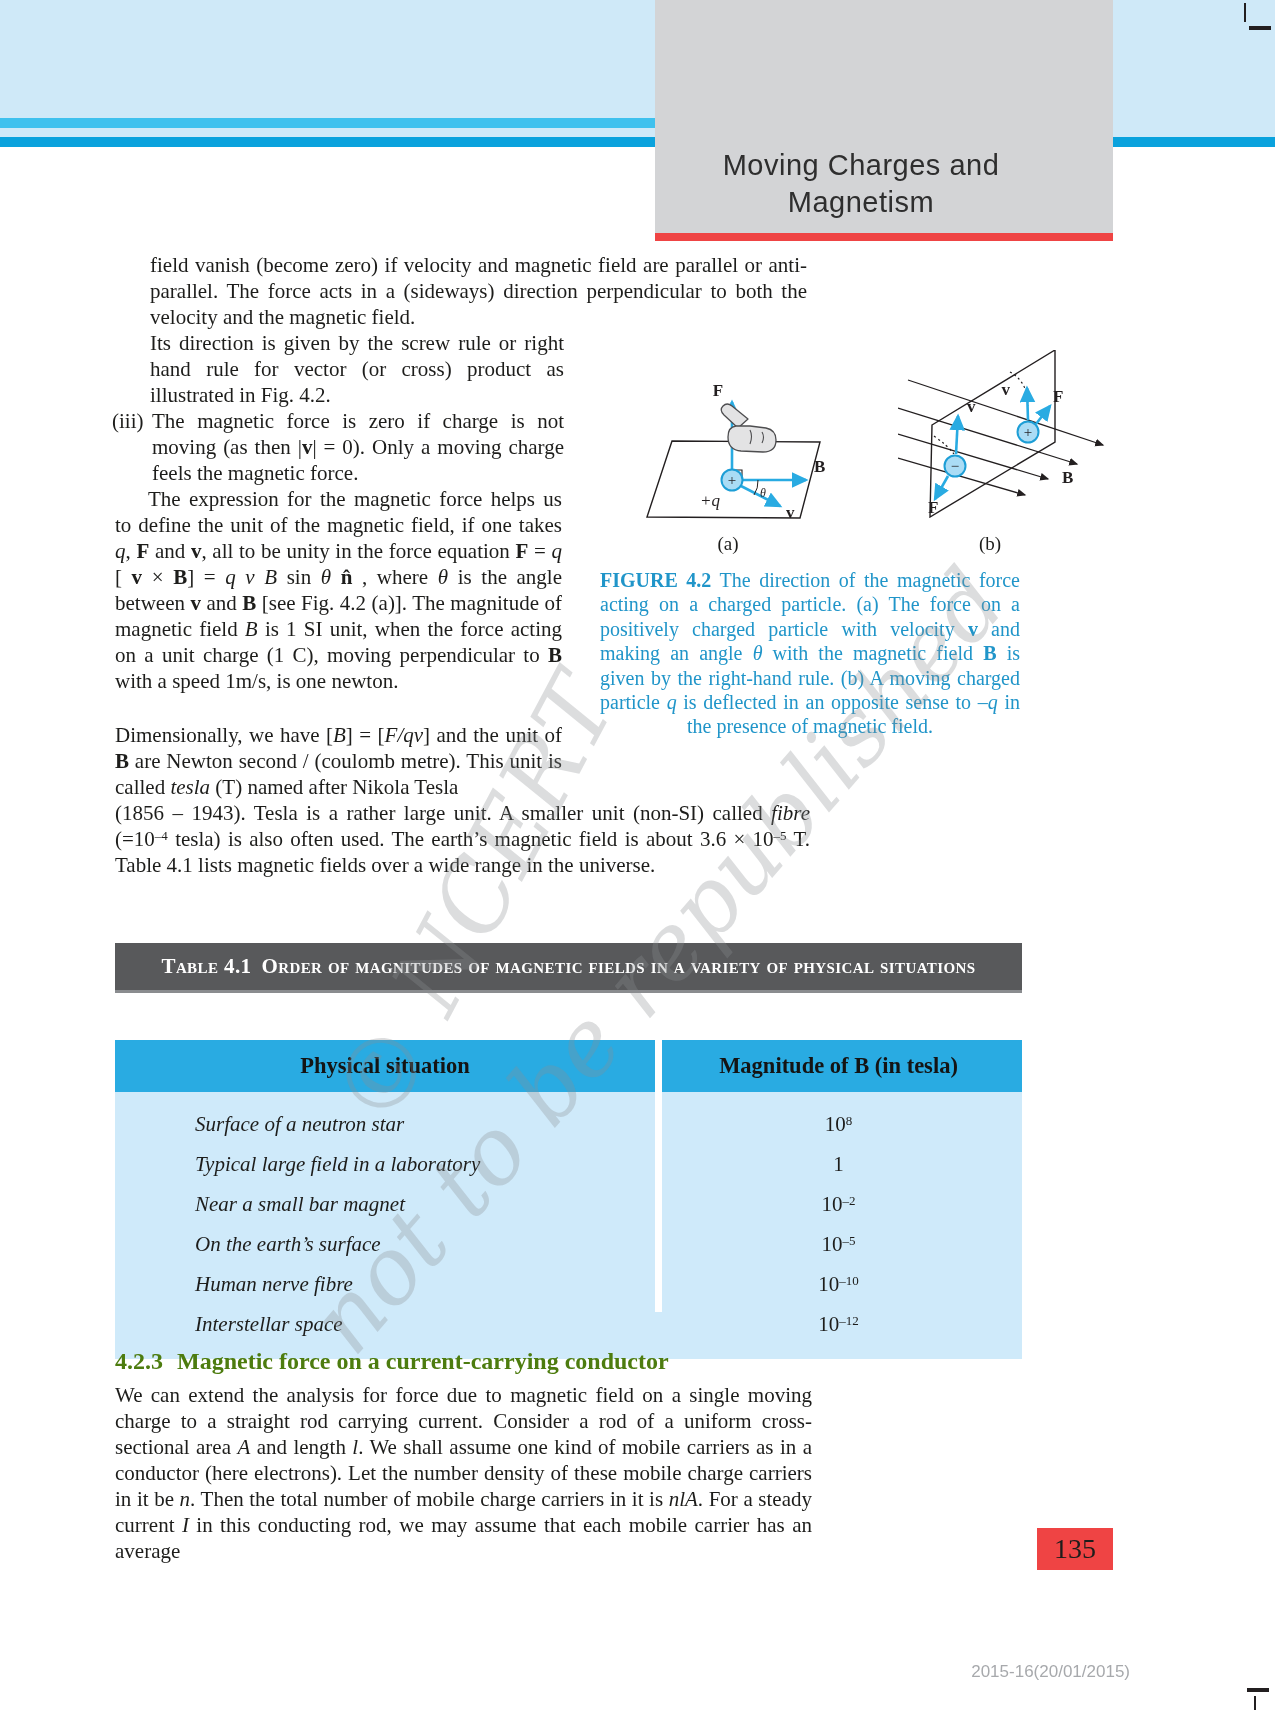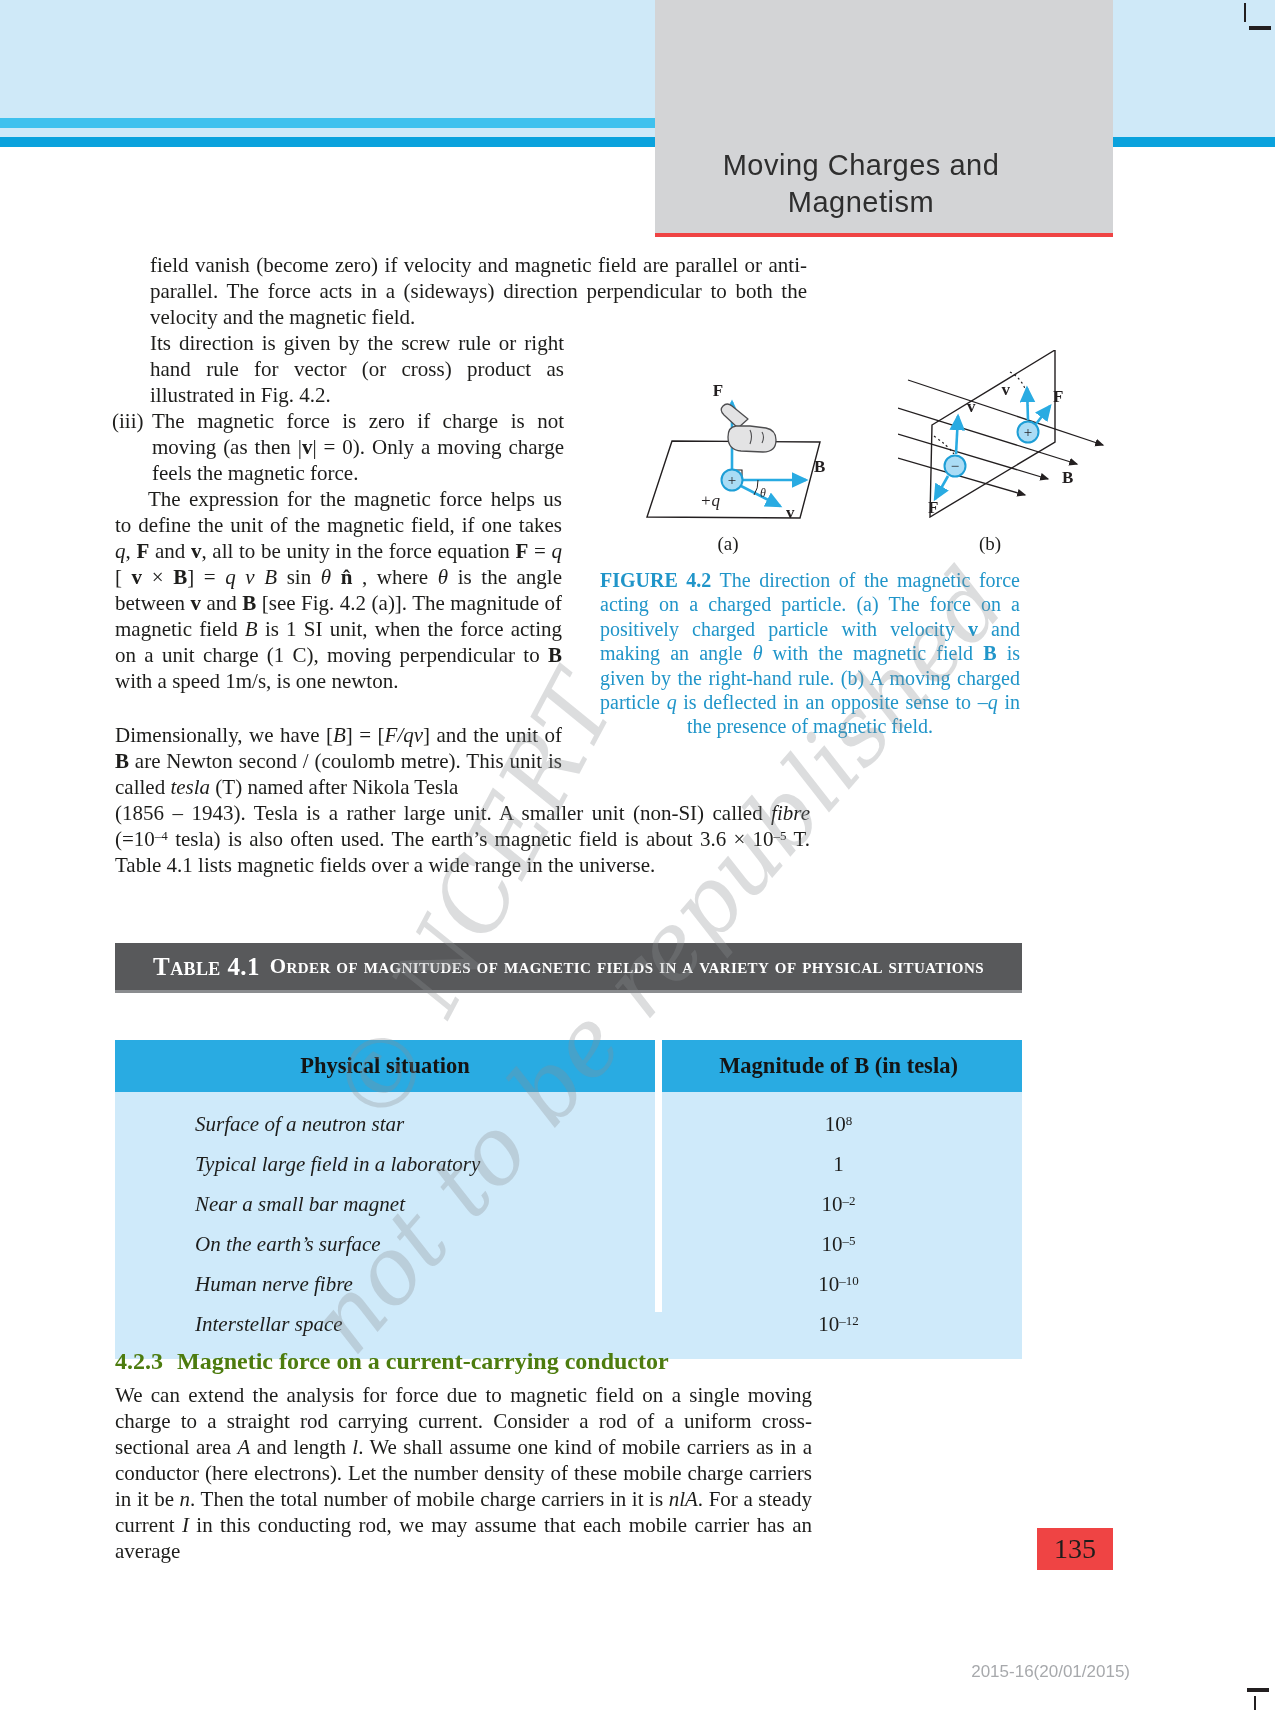--- a/index.html
+++ b/index.html
@@ -3,21 +3,21 @@
 <meta charset="utf-8">
 <style>
   html,body{margin:0;padding:0;background:#ffffff;}
   #page{position:relative;width:1275px;height:1710px;margin:0 auto;background:#ffffff;overflow:hidden;
         font-family:"Liberation Serif",serif;color:#1d1d1b;}
   .abs{position:absolute;}
   
   .band-light{left:0;top:0;width:1275px;height:137px;background:#cfe9f8;}
   .band-s1{left:0;top:118px;width:655px;height:10px;background:#3fc1ee;}
   .band-s2{left:0;top:137px;width:1275px;height:10px;background:#0aa2dd;}
-  .chapterbox{left:655px;top:0;width:458px;height:233px;background:#d3d4d6;border-bottom:4px solid #ef4444;}
+  .chapterbox{left:655px;top:0;width:458px;height:233px;background:#d3d4d6;border-bottom:8px solid #ef4444;}
   .chaptertitle{position:absolute;left:0;right:0;bottom:12px;padding-right:46px;text-align:center;
         font-family:"Liberation Sans",sans-serif;font-size:29px;line-height:37px;color:#2e2e2e;letter-spacing:.5px;}
   .cropmark{background:#231f20;}
   
   .bodytext{font-size:21px;line-height:26px;text-align:justify;}
   .indent1{text-indent:33px;}
   .marker{font-size:21px;line-height:26px;}
   b{font-weight:bold;} i{font-style:italic;}
   sup{font-size:13px;line-height:0;vertical-align:6px;}
   
@@ -26,21 +26,21 @@
   .figcaption{font-size:20px;line-height:24.4px;color:#2095c9;text-align:justify;text-align-last:center;width:420px;}
   .veclab{font-family:"Liberation Serif",serif;font-weight:bold;font-size:17px;fill:#231f20;}
   .itlab{font-family:"Liberation Serif",serif;font-style:italic;font-size:17px;fill:#231f20;}
   .smlab{font-family:"Liberation Serif",serif;font-style:italic;font-size:12px;fill:#231f20;}
   .signlab{font-family:"Liberation Serif",serif;font-size:15px;fill:#231f20;}
   
   .tbl{left:115px;top:943px;width:907px;}
   .tbl-band{height:47px;background:#58595b;border-bottom:3px solid #8a8c8f;color:#ffffff;
         display:flex;align-items:center;justify-content:center;font-variant:small-caps;font-weight:bold;
         font-size:21px;letter-spacing:.4px;white-space:nowrap;}
-  .tbl-band .lead{font-size:25px;margin-right:10px;text-align:right;}
+  .tbl-band .lead{font-size:21px;margin-right:10px;text-align:right;}
   .tbl-gap{height:12px;background:#ffffff;}
   .tbl-head{height:52px;background:#29abe2;display:grid;grid-template-columns:540px 1fr;margin-top:35px;}
   .tbl-head div{display:flex;align-items:center;justify-content:center;font-weight:bold;font-size:22.5px;color:#141414;}
   .tbl-body{background:#cfeafa;padding:12px 0 15px 0;}
   .tbl-row{display:grid;grid-template-columns:540px 1fr;height:40px;align-items:center;font-size:21px;}
   .tbl-row .sit{padding-left:80px;font-style:italic;}
   .tbl-row .mag{text-align:center;}
   .tbl-divider{position:absolute;left:540px;top:62px;width:7px;height:307px;background:#ffffff;}
   
   .sechead{font-size:24px;font-weight:bold;color:#4d7c0f;white-space:nowrap;}

